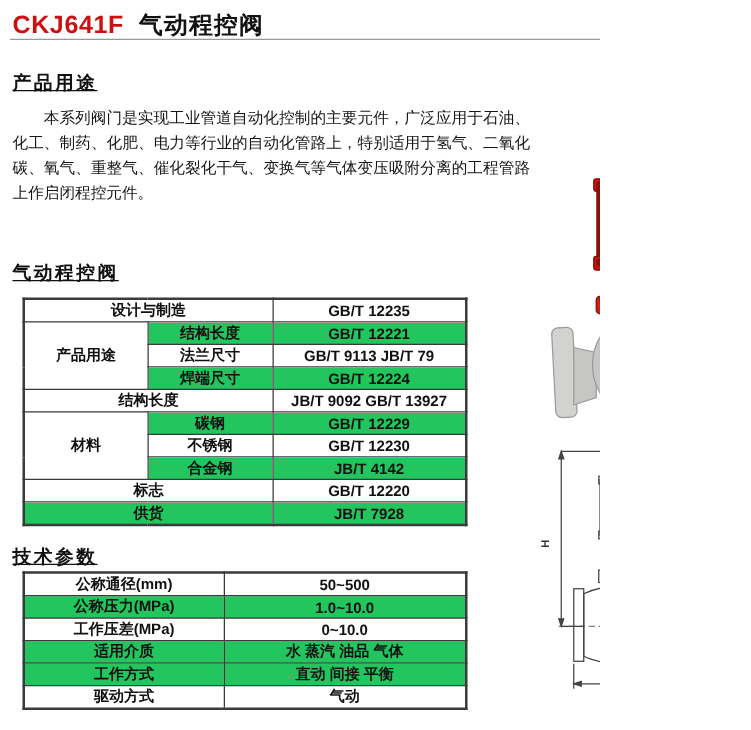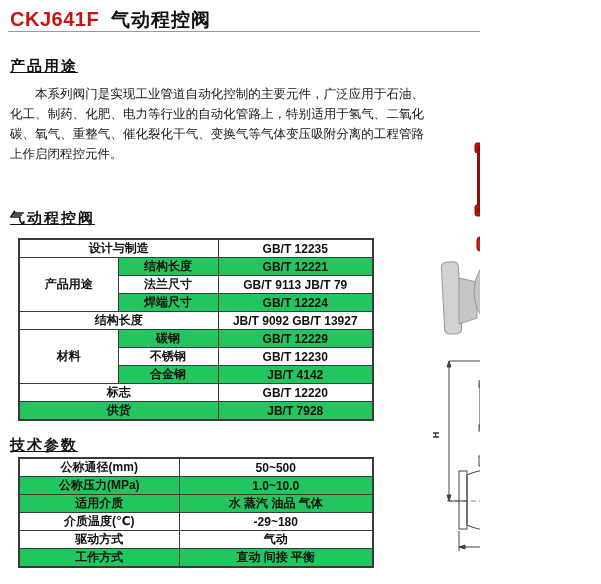--- a/index.html
+++ b/index.html
@@ -125,34 +125,34 @@
     <tbody>
         <tr>
       <td>公称通径(mm)</td>
       <td>50~500</td>
     </tr>
     <tr>
       <td class="g">公称压力(MPa)</td>
       <td class="g">1.0~10.0</td>
     </tr>
     <tr>
+      <td>工作压差(MPa)</td>
+      <td>0~10.0</td>
+    </tr>
+    <tr>
       <td class="g">适用介质</td>
       <td class="g">水  蒸汽  油品  气体</td>
     </tr>
     <tr>
-      <td>介质温度(℃)</td>
-      <td>-29~180</td>
+      <td class="g">工作方式</td>
+      <td class="g">直动  间接  平衡</td>
     </tr>
     <tr>
       <td>驱动方式</td>
       <td>气动</td>
-    </tr>
-    <tr>
-      <td class="g">工作方式</td>
-      <td class="g">直动  间接  平衡</td>
     </tr>
 
   </tbody>
     </table>
 
   <svg class="photo" viewBox="0 0 156 254" aria-hidden="true">
 
     <rect x="60" y="8" width="30" height="5" fill="#a81208"></rect>
     <rect x="62" y="12" width="26" height="46" fill="#d8281c" stroke="#8c0e06" stroke-width="1"></rect>
     <rect x="66" y="12" width="6" height="46" fill="#ef5348" opacity=".6"></rect>

